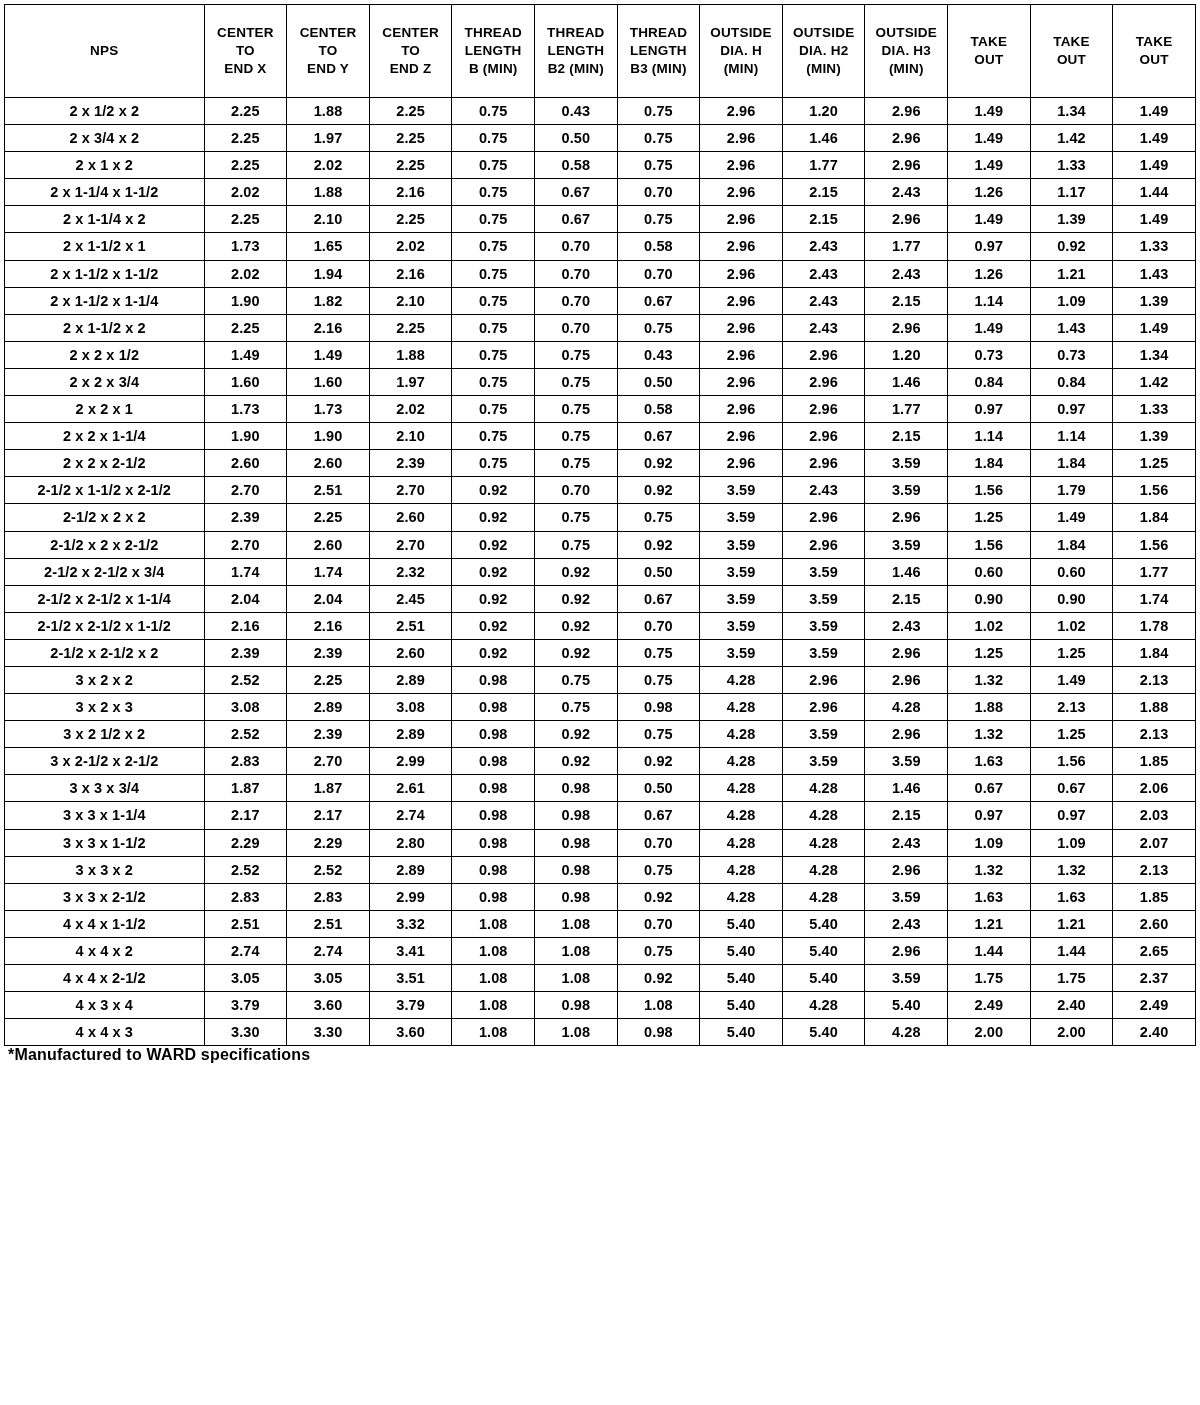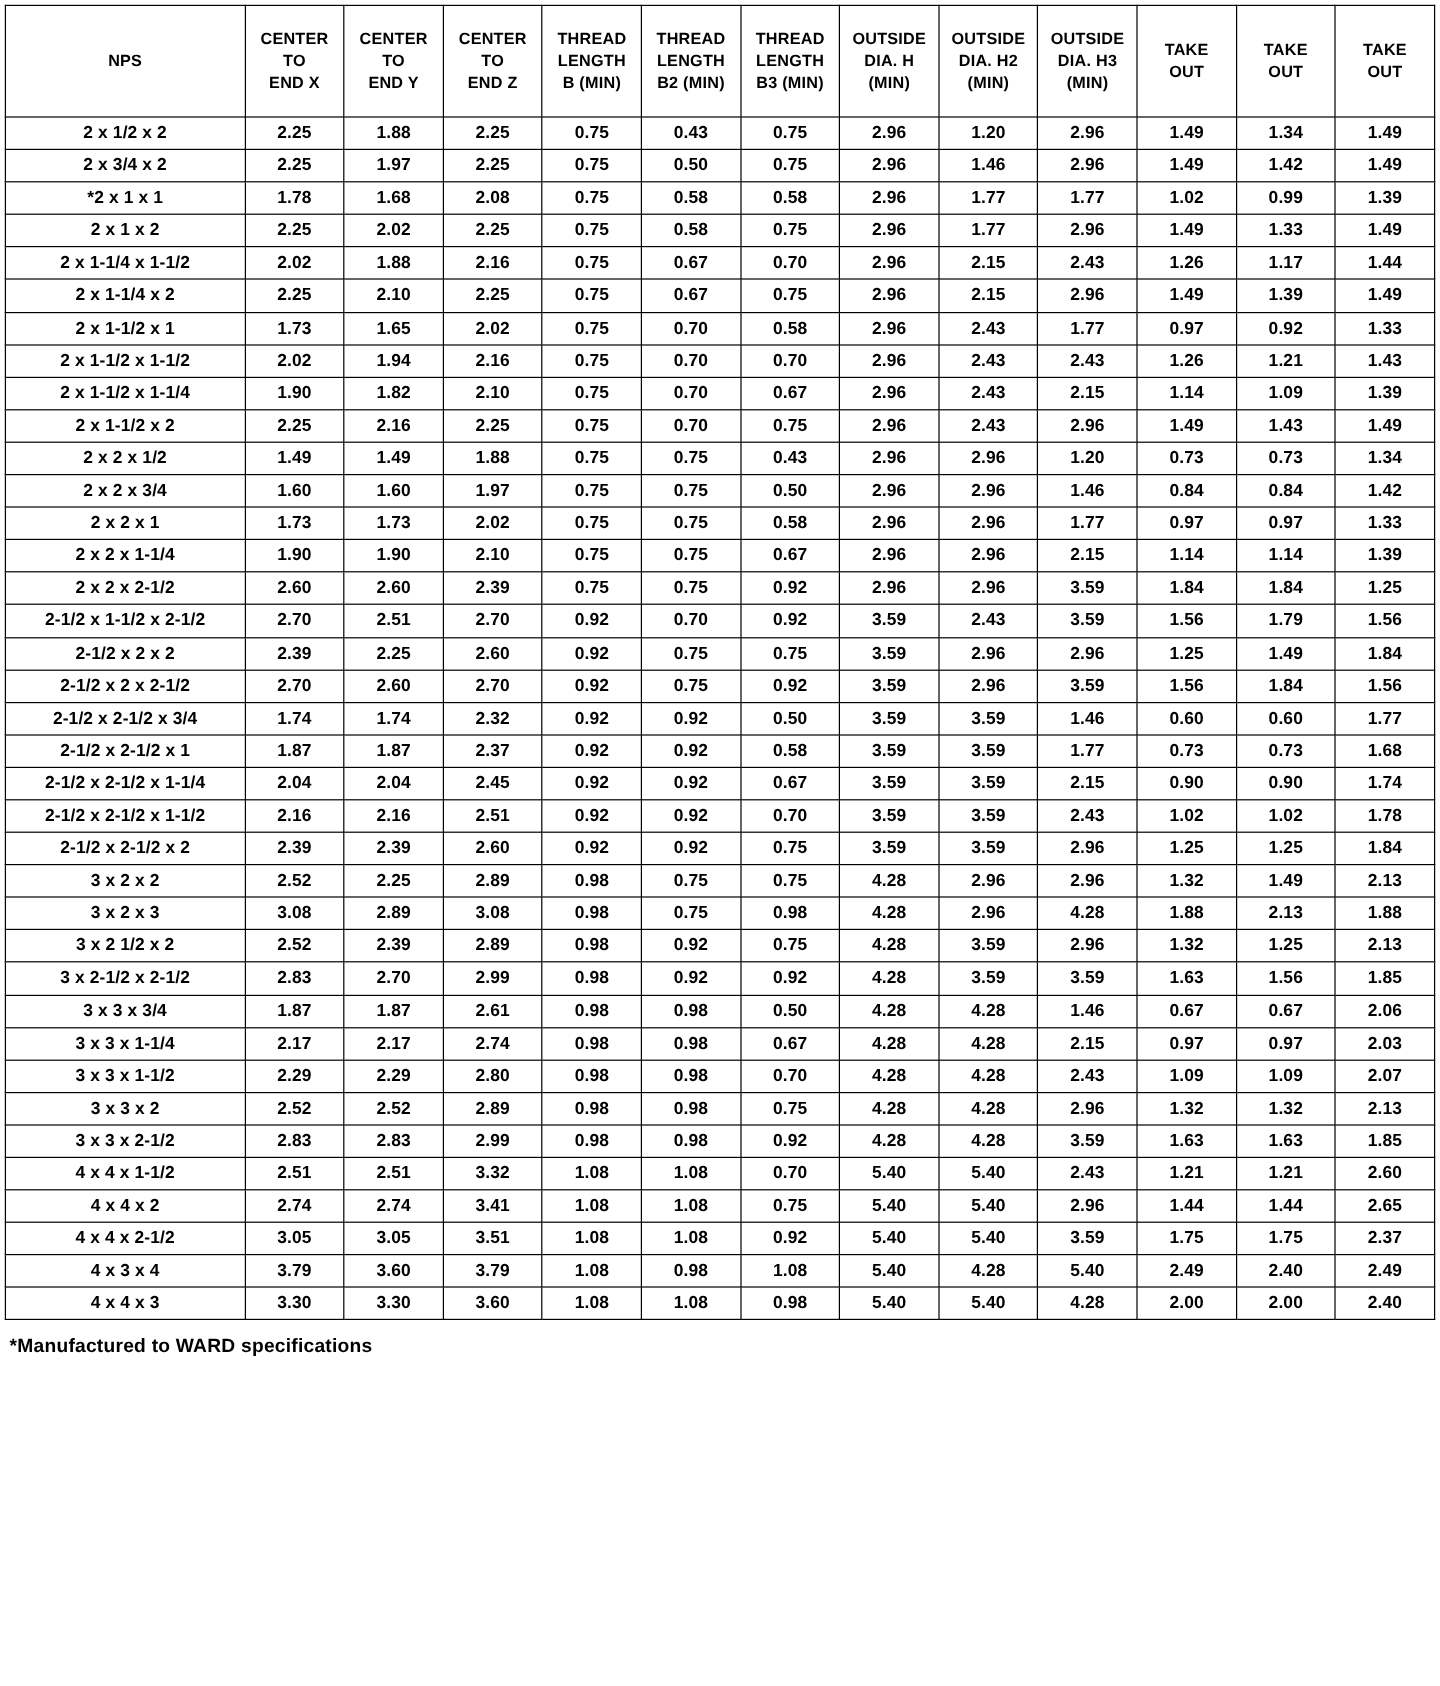--- a/index.html
+++ b/index.html
@@ -45,21 +45,20 @@
     line-height: 26.1px;
     letter-spacing: 0.1px;
   }
   table.spec tbody td.nps {
     font-size: 14.5px;
   }
   col.c-nps { width: 193px; }
   col.c-num { width: 79.9px; }
   .hdr-line { display: block; }
   .footnote {
-    margin-top: 14px;
     padding-left: 4px;
     font-size: 16px;
     font-weight: bold;
     letter-spacing: 0.2px;
   }
 </style>
 </head>
 <body>
 
 <div class="page">
@@ -168,35 +167,20 @@
           <td>0.50</td>
           <td>0.75</td>
           <td>2.96</td>
           <td>1.46</td>
           <td>2.96</td>
           <td>1.49</td>
           <td>1.42</td>
           <td>1.49</td>
         </tr>
         <tr>
-          <td class="nps">*2 x 1 x 1</td>
-          <td>1.78</td>
-          <td>1.68</td>
-          <td>2.08</td>
-          <td>0.75</td>
-          <td>0.58</td>
-          <td>0.58</td>
-          <td>2.96</td>
-          <td>1.77</td>
-          <td>1.77</td>
-          <td>1.02</td>
-          <td>0.99</td>
-          <td>1.39</td>
-        </tr>
-        <tr>
           <td class="nps">2 x 1 x 2</td>
           <td>2.25</td>
           <td>2.02</td>
           <td>2.25</td>
           <td>0.75</td>
           <td>0.58</td>
           <td>0.75</td>
           <td>2.96</td>
           <td>1.77</td>
           <td>2.96</td>
@@ -421,35 +405,20 @@
           <td>2.32</td>
           <td>0.92</td>
           <td>0.92</td>
           <td>0.50</td>
           <td>3.59</td>
           <td>3.59</td>
           <td>1.46</td>
           <td>0.60</td>
           <td>0.60</td>
           <td>1.77</td>
-        </tr>
-        <tr>
-          <td class="nps">2-1/2 x 2-1/2 x 1</td>
-          <td>1.87</td>
-          <td>1.87</td>
-          <td>2.37</td>
-          <td>0.92</td>
-          <td>0.92</td>
-          <td>0.58</td>
-          <td>3.59</td>
-          <td>3.59</td>
-          <td>1.77</td>
-          <td>0.73</td>
-          <td>0.73</td>
-          <td>1.68</td>
         </tr>
         <tr>
           <td class="nps">2-1/2 x 2-1/2 x 1-1/4</td>
           <td>2.04</td>
           <td>2.04</td>
           <td>2.45</td>
           <td>0.92</td>
           <td>0.92</td>
           <td>0.67</td>
           <td>3.59</td>

